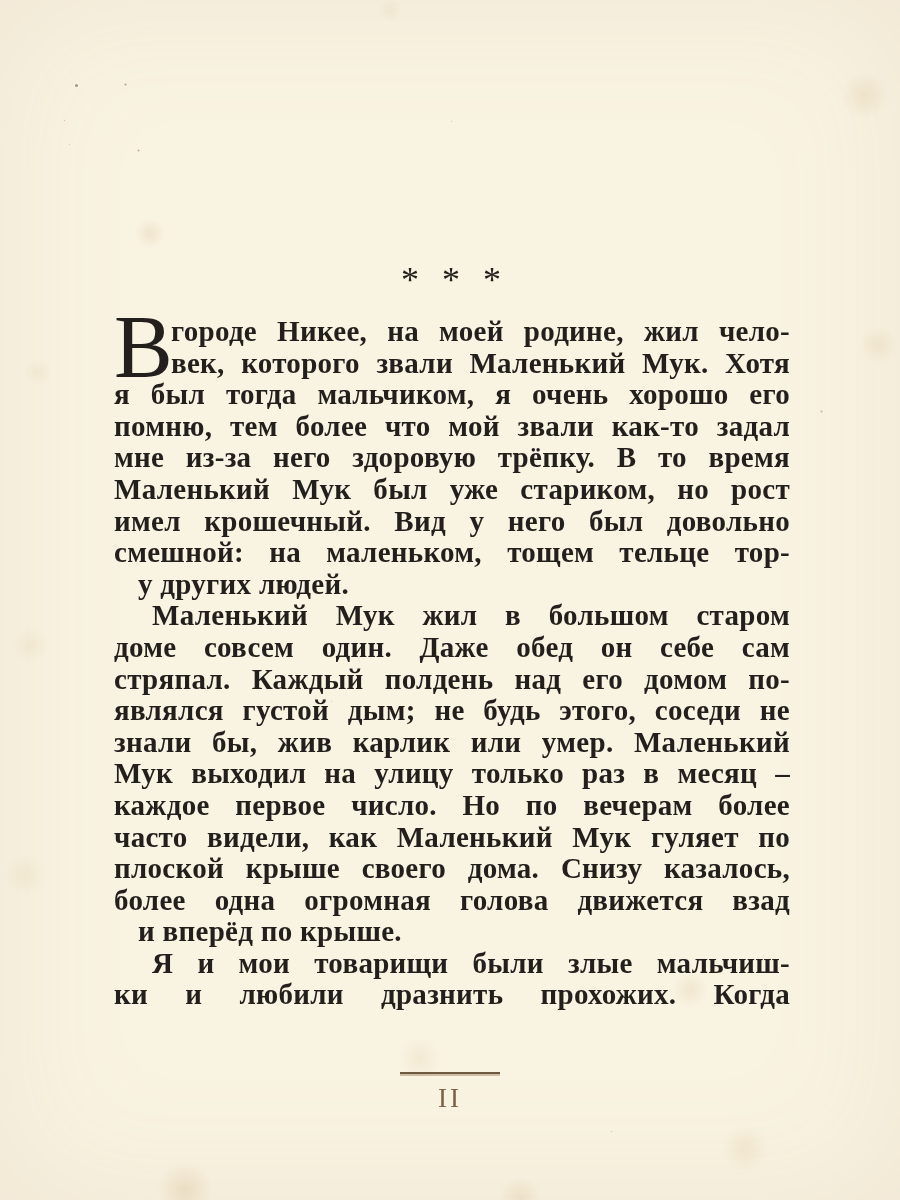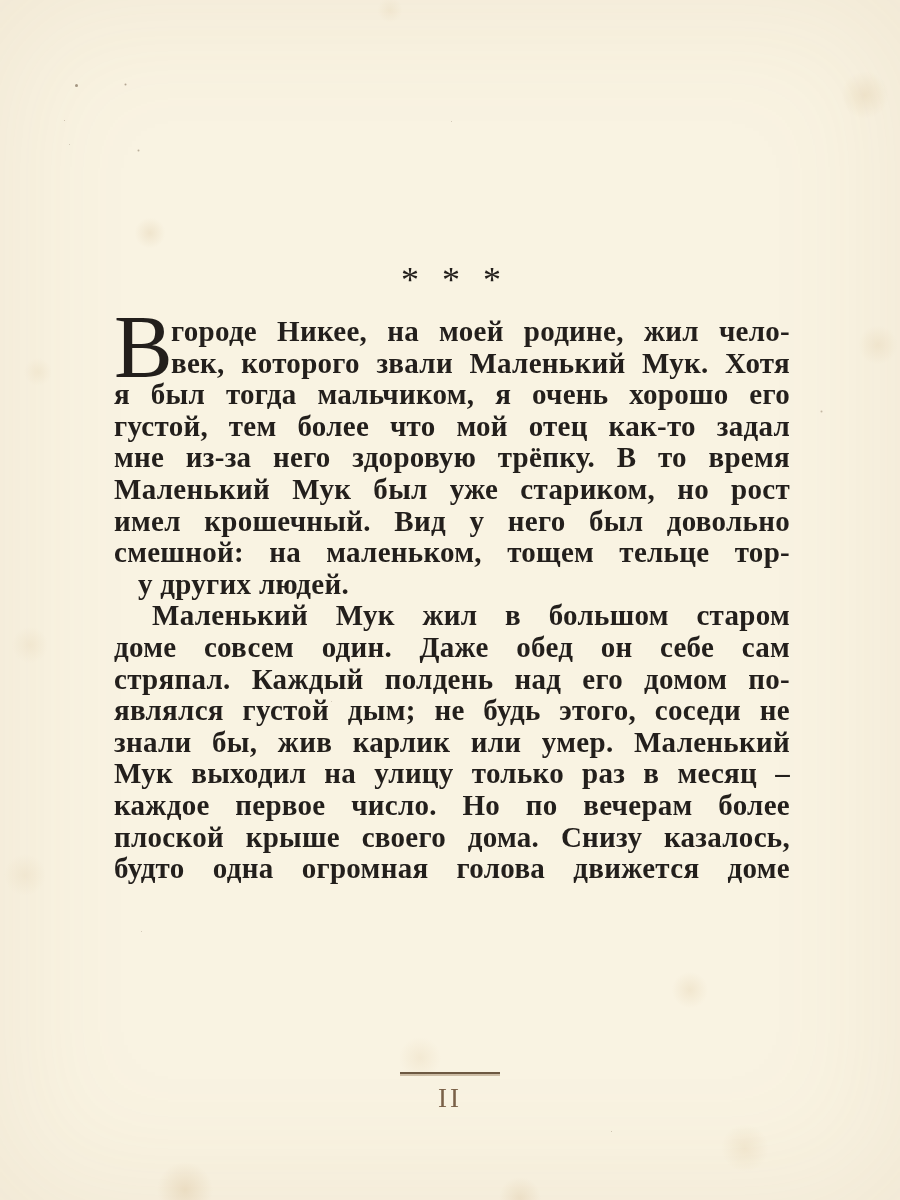--- a/index.html
+++ b/index.html
@@ -124,37 +124,43 @@
   <div id="specks"></div>
 
   <div id="text-block">
     <div class="separator">* * *</div>
     <div>
         <div class="para">
           <span class="dropcap">В</span>
           <div class="line">городе Никее, на моей родине, жил чело-</div>
           <div class="line">век, которого звали Маленький Мук. Хотя</div>
           <div class="line">я был тогда мальчиком, я очень хорошо его</div>
-          <div class="line">густой, тем более что мой отец как-то задал</div>
+          <div class="line">помню, тем более что мой звали как-то задал</div>
           <div class="line">мне из-за него здоровую трёпку. В то время</div>
           <div class="line">Маленький Мук был уже стариком, но рост</div>
           <div class="line">имел крошечный. Вид у него был довольно</div>
           <div class="line">смешной: на маленьком, тощем тельце тор-</div>
           <div class="line line-end">у других людей.</div>
         </div>
         <div class="para">
           <div class="line first-indent">Маленький Мук жил в большом старом</div>
           <div class="line">доме совсем один. Даже обед он себе сам</div>
           <div class="line">стряпал. Каждый полдень над его домом по-</div>
           <div class="line">являлся густой дым; не будь этого, соседи не</div>
           <div class="line">знали бы, жив карлик или умер. Маленький</div>
           <div class="line">Мук выходил на улицу только раз в месяц –</div>
           <div class="line">каждое первое число. Но по вечерам более</div>
+          <div class="line">часто видели, как Маленький Мук гуляет по</div>
           <div class="line">плоской крыше своего дома. Снизу казалось,</div>
-          <div class="line">будто одна огромная голова движется доме</div>
+          <div class="line">более одна огромная голова движется взад</div>
+          <div class="line line-end">и вперёд по крыше.</div>
+        </div>
+        <div class="para">
+          <div class="line first-indent">Я и мои товарищи были злые мальчиш-</div>
+          <div class="line">ки и любили дразнить прохожих. Когда</div>
         </div>
       </div>
   </div>
 
   <div id="footer">
     <div class="divider"></div>
     <div class="page-number">II</div>
   </div>
 </div>
 

